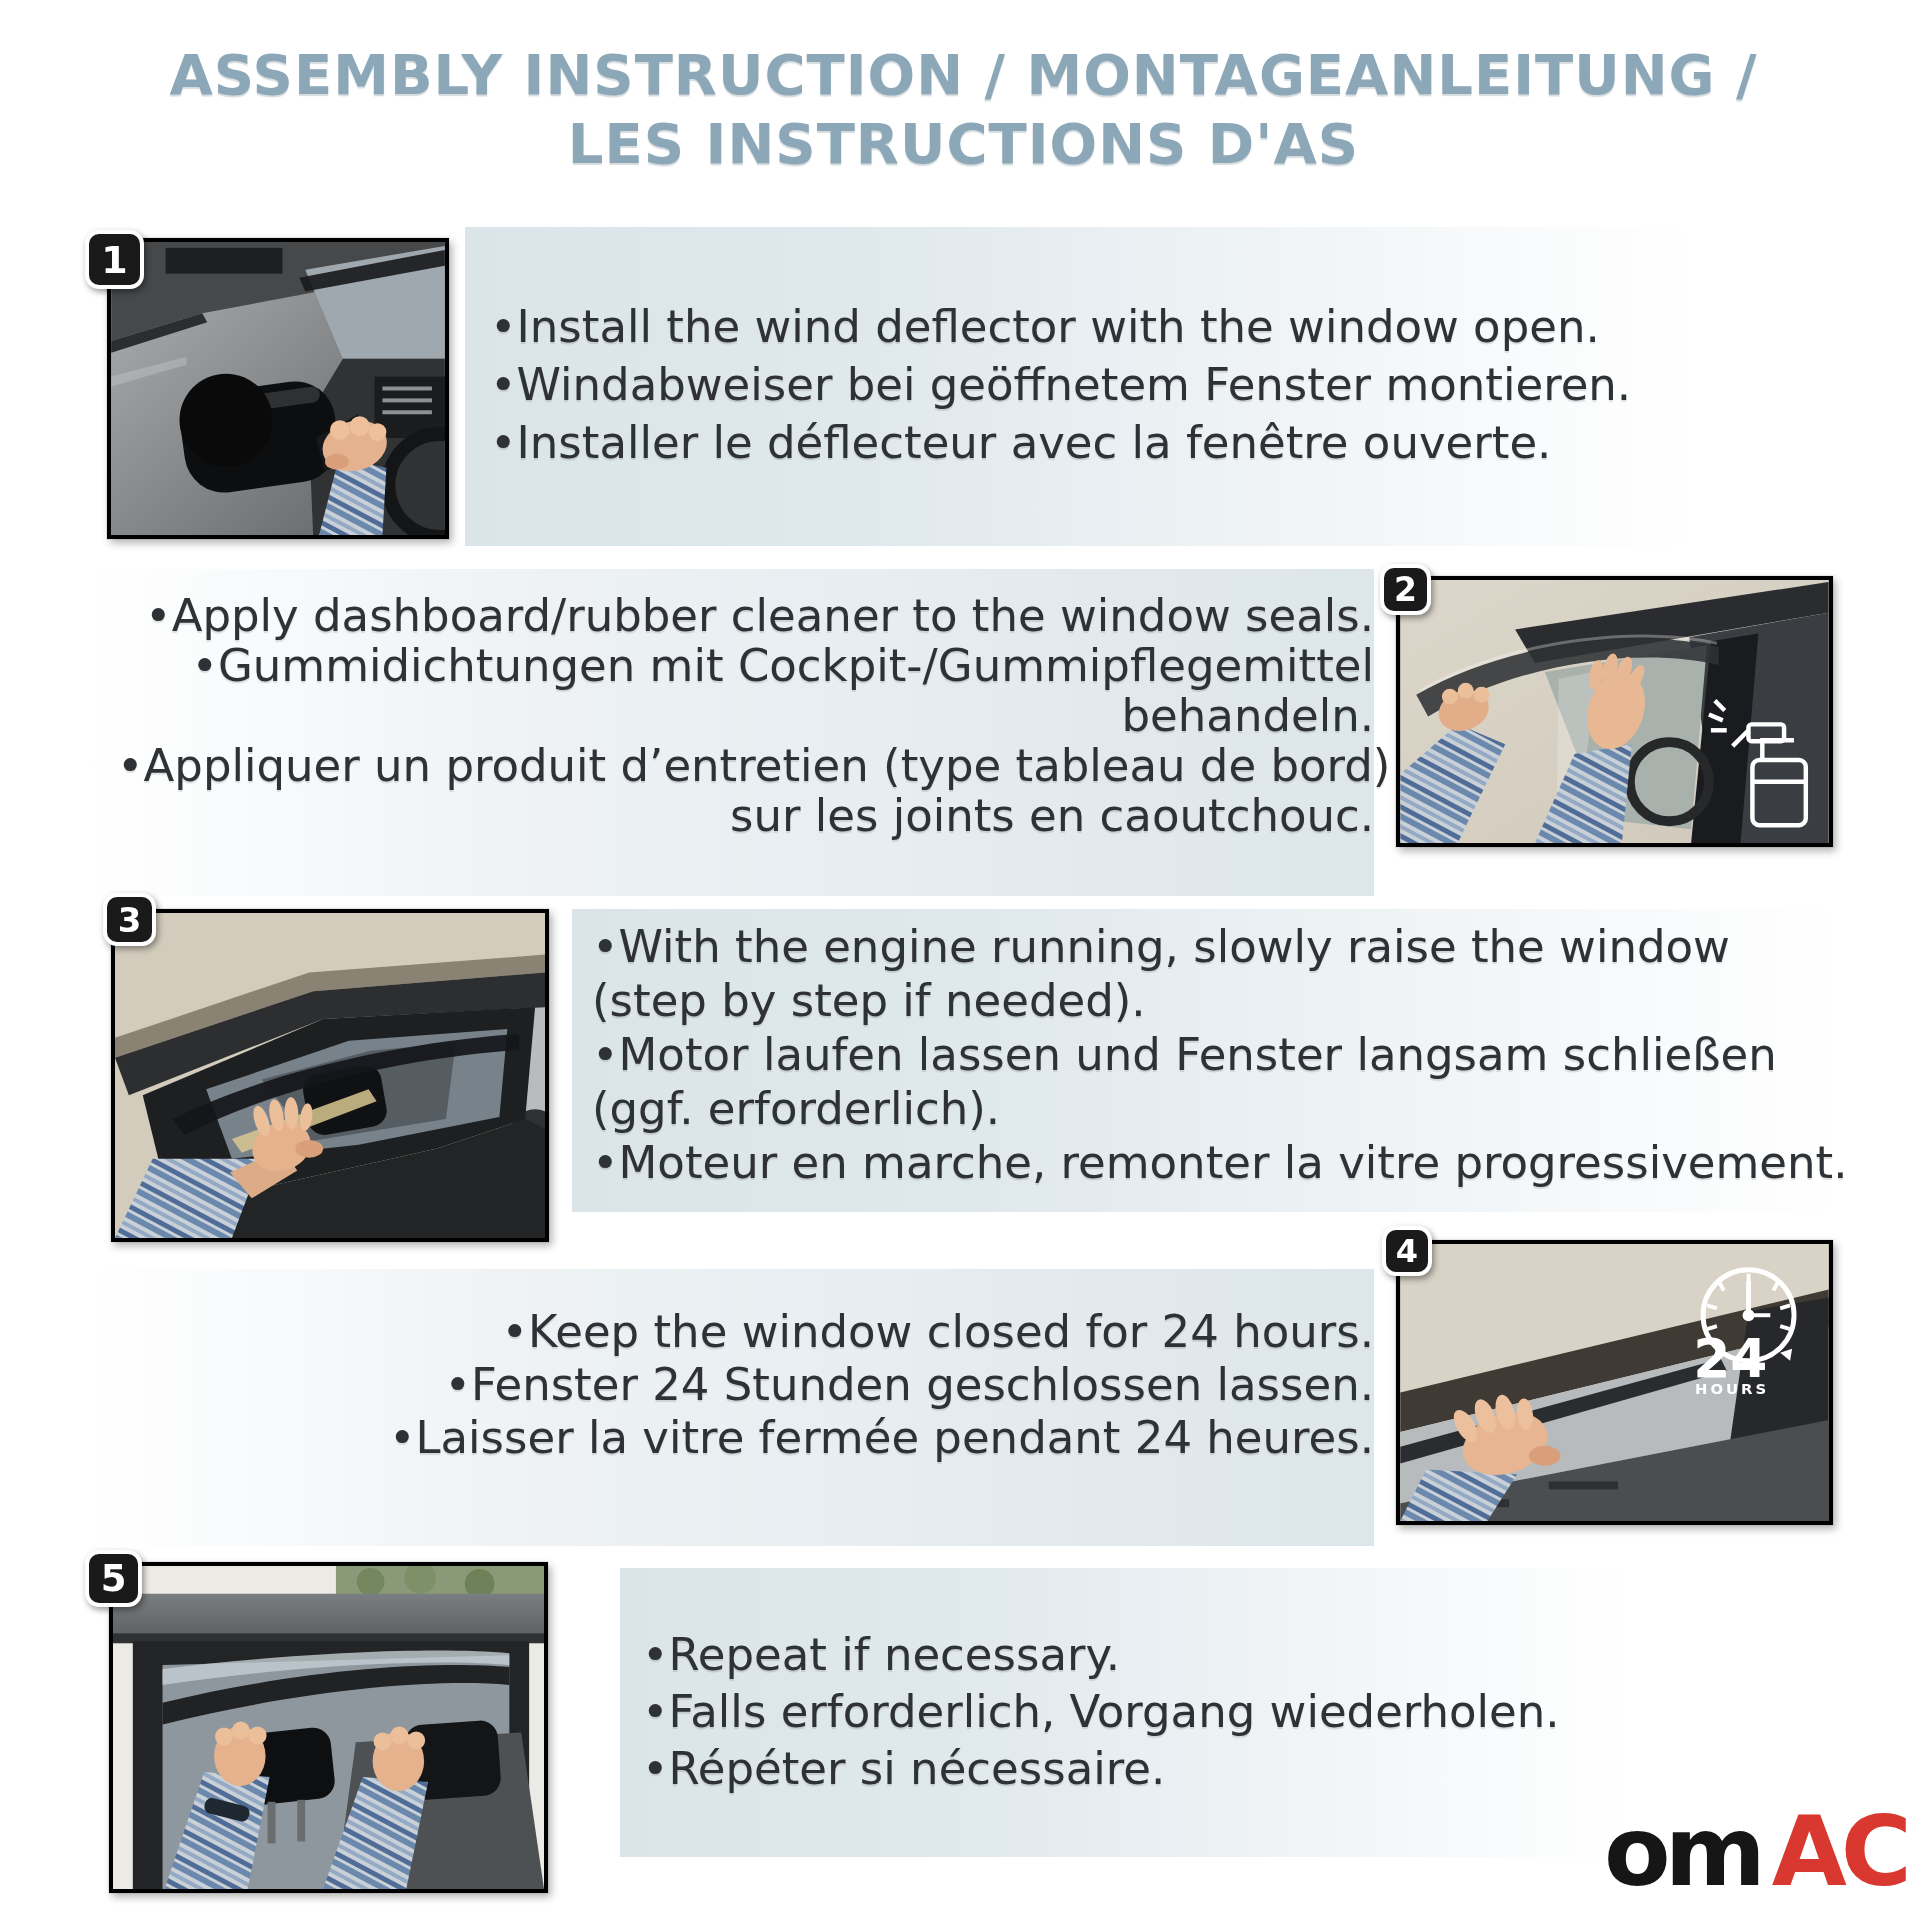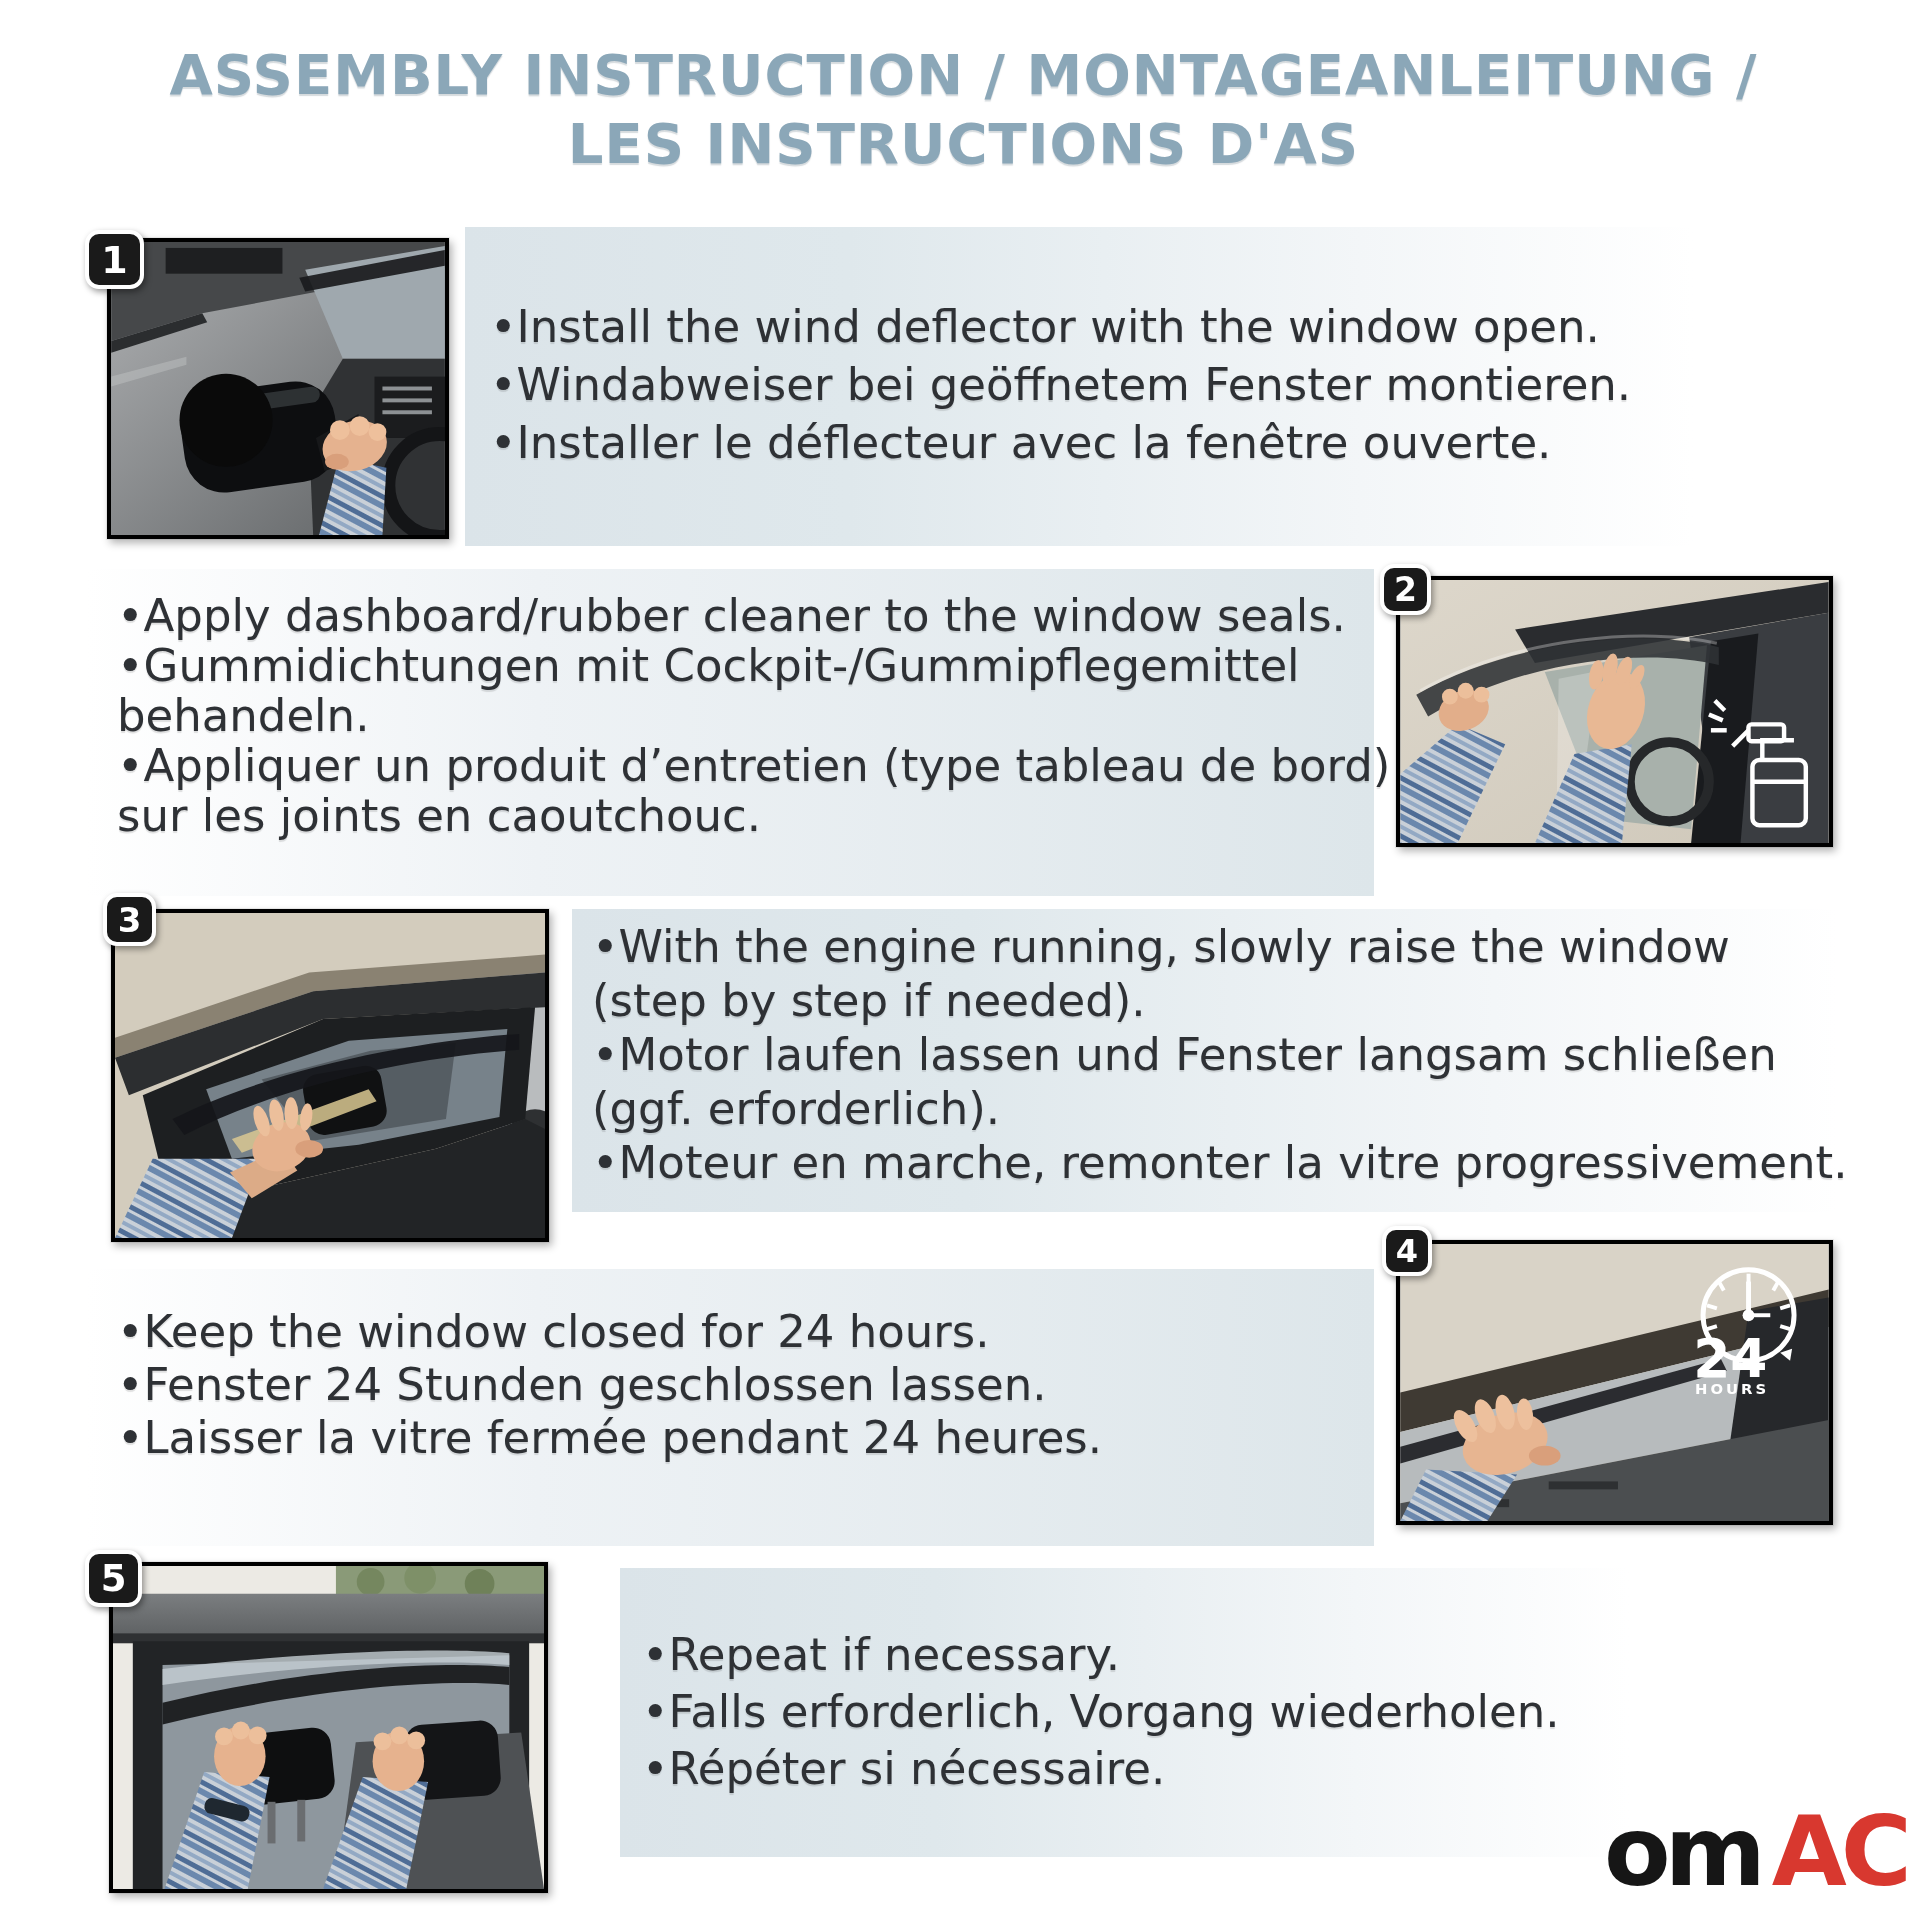--- a/index.html
+++ b/index.html
@@ -8,21 +8,21 @@
 
   
   .title{position:absolute;left:0;top:40px;width:1927px;text-align:center;
          color:#8ba7b8;font-weight:700;font-size:56px;line-height:69px;letter-spacing:1px;
          text-shadow:0 2px 1px rgba(90,110,125,.25);}
 
   
   .panel{position:absolute;box-sizing:border-box;color:#2e3135;font-size:45px;}
   .panel p{margin:0;white-space:nowrap;text-shadow:0 2px 1px rgba(0,0,0,.12);}
   .panel-right-fade{background:linear-gradient(90deg,#dbe4e9 0%,#dfe8ec 30%,#f3f6f8 70%,#ffffff 96%);}
-  .panel-left-fade{background:linear-gradient(90deg,#ffffff 0%,#eef2f5 35%,#dde6ea 100%);}
+  .panel-left-fade{background:linear-gradient(90deg,#ffffff 0%,#eef2f5 35%,#dde6ea 100%);text-align:right;}
 
   #panel1{left:465px;top:227px;width:1279px;height:319px;padding:71px 0 0 25px;line-height:58px;}
   #panel2{left:87px;top:569px;width:1287px;height:327px;padding:22px 0 0 30px;line-height:50px;}
   #panel3{left:572px;top:909px;width:1317px;height:303px;padding:11px 0 0 20px;line-height:54px;}
   #panel4{left:87px;top:1269px;width:1287px;height:277px;padding:36px 0 0 30px;line-height:53px;}
   #panel5{left:572px;top:1568px;width:1051px;height:289px;padding:58px 0 0 22px;line-height:57px;margin-left:48px;}
 
   
   .badge{position:absolute;background:#1a1a1a;border:4px solid #ffffff;border-radius:14px;
          box-shadow:2px 3px 6px rgba(0,0,0,.4);color:#ffffff;display:flex;align-items:center;

